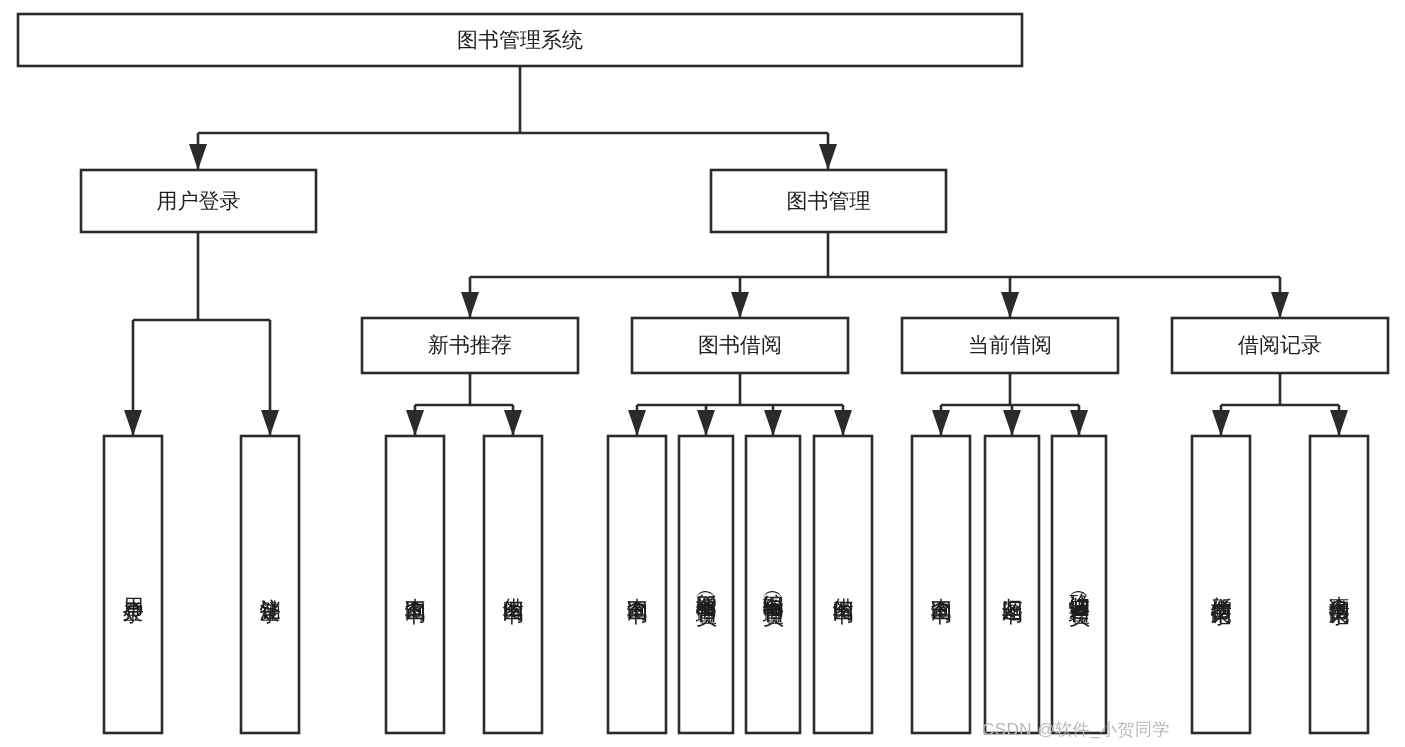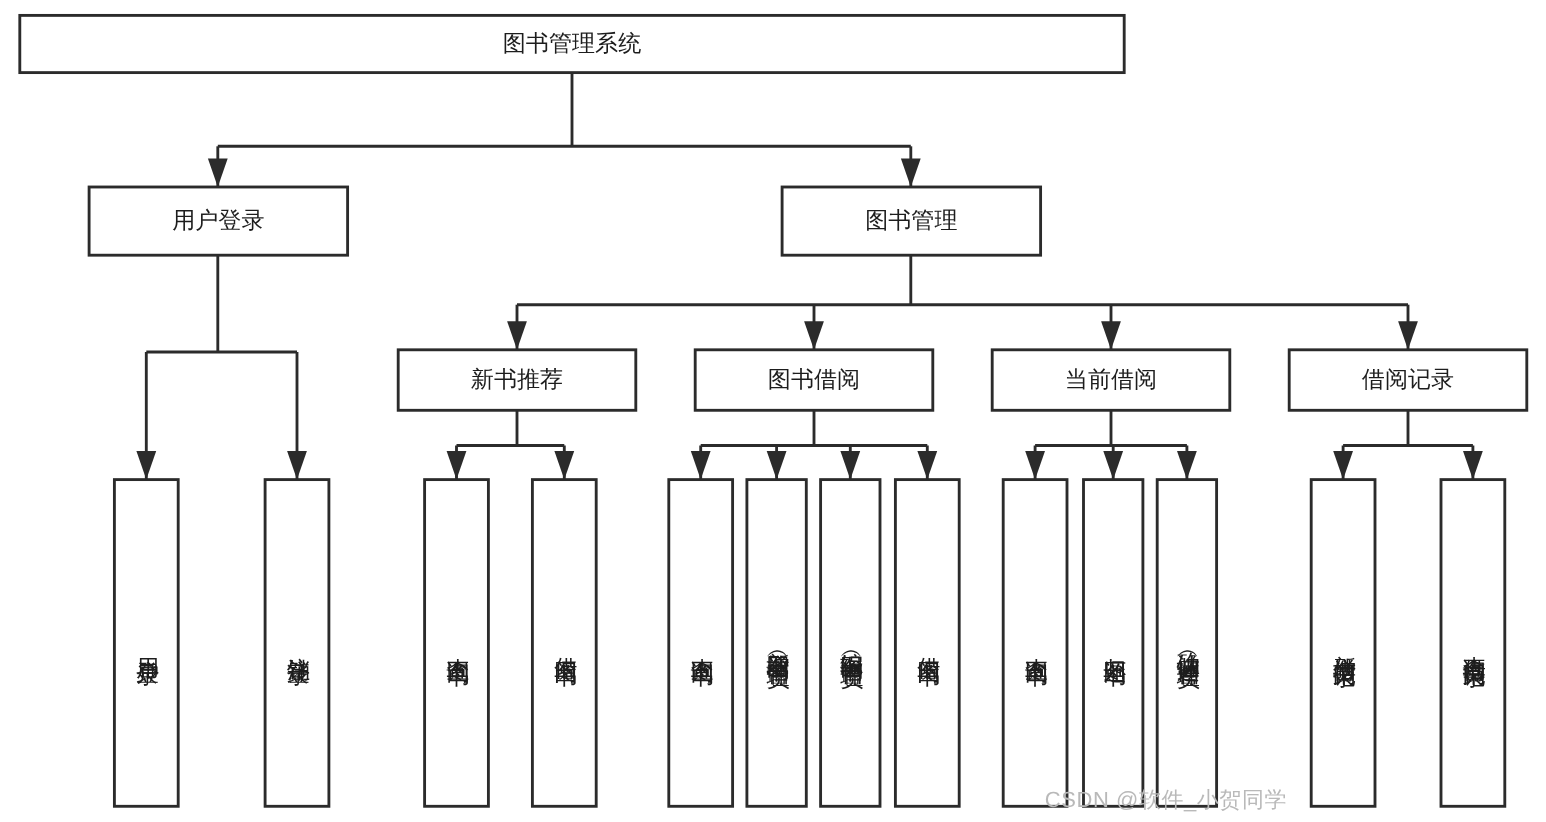--- a/index.html
+++ b/index.html
@@ -61,21 +61,21 @@
     align-items: center;
     justify-content: center;
     white-space: nowrap;
     pointer-events: none;
   }
   .watermark {
     position: absolute;
     right: 10px;
     bottom: 6px;
     font-family: "Liberation Sans", "DejaVu Sans", sans-serif;
-    font-size: 20px;
+    font-size: 17px;
     color: #b9b9b9;
     letter-spacing: 0.5px;
     user-select: none;
   }
 </style>
 </head>
 <body>
 
 <div id="diagram-root">
 

